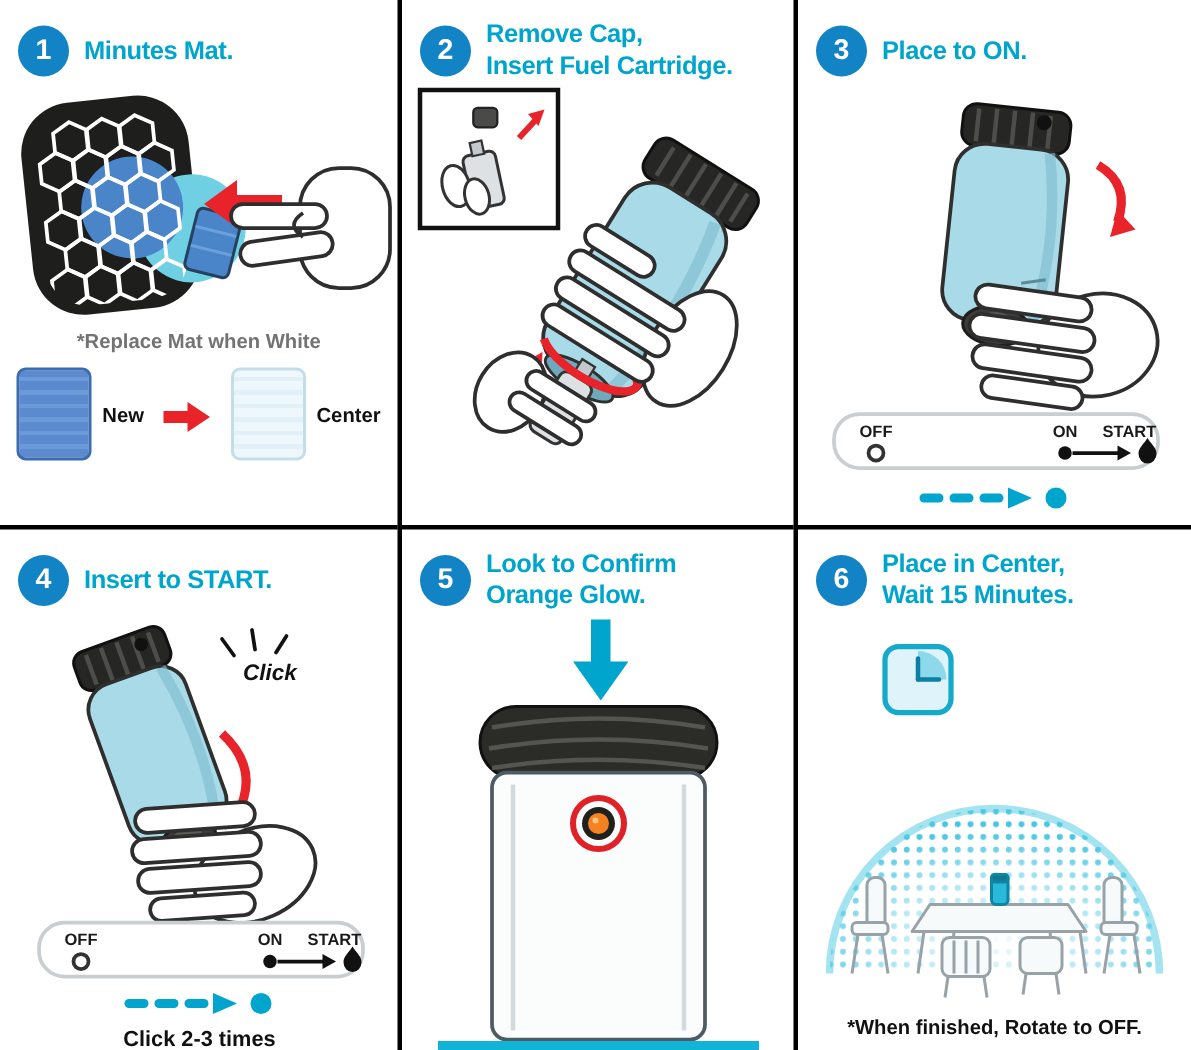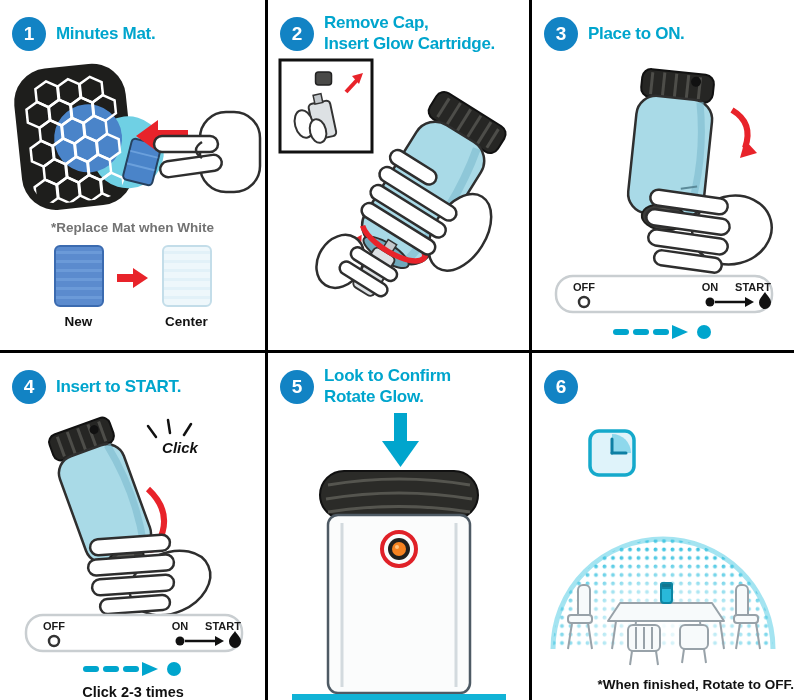--- a/index.html
+++ b/index.html
@@ -5,23 +5,23 @@
   html,body{margin:0;padding:0;background:#fff;font-family:"Liberation Sans",sans-serif;}
   .sheet{width:794px;height:700px;display:grid;grid-template-columns:265px 264px 265px;grid-template-rows:350px 350px;background:#fff;overflow:hidden;}
   .panel{position:relative;box-sizing:border-box;overflow:hidden;background:#fff;}
   .bl{border-left:3px solid #000;}
   .bt{border-top:3px solid #000;}
   .head{display:flex;align-items:center;gap:10px;padding:12px 8px 2px 12px;min-height:44px;}
   .badge{width:34px;height:34px;min-width:34px;border-radius:50%;background:#1283c4;color:#fff;font-weight:bold;font-size:19px;display:flex;align-items:center;justify-content:center;}
   .title{color:#00a5cd;font-weight:bold;font-size:17px;line-height:1.22;white-space:pre-line;letter-spacing:-0.3px;}
   .art{display:block;margin:0 auto;}
   .note-blue{color:#737373;font-weight:bold;font-size:13.5px;text-align:center;margin-top:4px;}
-  .note-black{color:#111;font-weight:bold;font-size:13.5px;text-align:right;margin-top:4px;}
+  .note-black{color:#111;font-weight:bold;font-size:13.5px;text-align:center;margin-top:4px;}
   .mats{display:flex;align-items:flex-start;justify-content:center;gap:12px;margin-top:10px;}
-  .matcol{display:flex;flex-direction:column;align-items:center;gap:7px;}
+  .matcol{display:flex;flex-direction:row;align-items:center;gap:7px;}
   .mat{width:46px;height:58px;border-radius:6px;}
   .mat-new{background:repeating-linear-gradient(0deg,#5b8bce 0 6px,#6b9ad8 6px 9px);border:2px solid #3b6bb0;}
   .mat-replace{background:repeating-linear-gradient(0deg,#eef7fb 0 6px,#e2f1f8 6px 9px);border:2px solid #c3dde9;}
   .mat-label{font-weight:bold;font-size:13.5px;color:#111;}
   .mat-arrow{margin-top:22px;}
   
   .dlbl{font-family:"Liberation Sans",sans-serif;font-size:11px;font-weight:bold;fill:#1a1a1a;text-anchor:middle;}
   .click{font-family:"Liberation Sans",sans-serif;font-size:15px;font-weight:bold;font-style:italic;fill:#111;text-anchor:middle;}
   .cap{font-family:"Liberation Sans",sans-serif;font-size:14.5px;font-weight:bold;fill:#111;text-anchor:middle;}
   .hex{fill:none;stroke:#fff;stroke-width:2.5;}
@@ -101,21 +101,21 @@
         <div class="mat mat-replace"></div>
         <div class="mat-label">Center</div>
       </div>
     </div>
   </div>
 
   <div class="panel bl">
     <div class="head">
       <div class="badge">2</div>
       <div class="title">Remove Cap,
-Insert Glow Cartridge.</div>
+Insert Fuel Cartridge.</div>
     </div>
     <svg class="art" width="258" height="288" viewBox="0 0 258 288">
 
       <g>
         <rect x="10" y="2" width="92" height="92" fill="#fff" stroke="#111" stroke-width="3"></rect>
         <g transform="translate(52,60) rotate(-12)">
           <rect x="-11" y="-16" width="22" height="36" rx="4" fill="#dde1e4" stroke="#333" stroke-width="2"></rect>
           <rect x="-4" y="-24" width="8" height="9" fill="#c3c8cc" stroke="#333" stroke-width="1.5"></rect>
           <g transform="translate(9,-35) rotate(12)">
             <rect x="-8" y="-10" width="16" height="13" rx="3" fill="#4a4a48" stroke="#222" stroke-width="1.5"></rect>
@@ -285,21 +285,21 @@
         <circle cx="172" cy="258" r="7" fill="#00a5cd"></circle>
       </g>
       <text class="cap" x="131" y="286">Click 2-3 times</text>
     </svg>
   </div>
 
   <div class="panel bt bl">
     <div class="head">
       <div class="badge">5</div>
       <div class="title">Look to Confirm
-Rotate Glow.</div>
+Orange Glow.</div>
     </div>
     <svg class="art" width="258" height="290" viewBox="0 0 258 290">
       <g fill="#00a5cd">
         <rect x="124" y="2" width="13" height="30"></rect>
         <path d="M112,30 L149,30 L130.5,56 Z"></path>
       </g>
       <g>
         <rect x="50" y="60" width="158" height="48" rx="24" fill="#2b2b28" stroke="#111" stroke-width="2"></rect>
         <g stroke="#55554f" stroke-width="3" fill="none">
           <path d="M58,74 Q129,62 200,74"></path>
@@ -316,20 +316,22 @@
           <circle cx="127" cy="136" r="2" fill="#ffc37e"></circle>
         </g>
         <rect x="22" y="283" width="214" height="7" fill="#11b3d6"></rect>
       </g>
     </svg>
   </div>
 
   <div class="panel bt bl">
     <div class="head">
       <div class="badge">6</div>
+      <div class="title">Place in Center,
+Wait 15 Minutes.</div>
     </div>
     <svg class="art" width="258" height="262" viewBox="0 0 258 262">
       <defs>
         <pattern id="dots" width="8.5" height="8.5" patternUnits="userSpaceOnUse">
           <circle cx="2.5" cy="2.5" r="2" fill="#45c6e2"></circle>
         </pattern>
         <radialGradient id="fadeg" cx="50%" cy="80%" r="65%">
           <stop offset="0%" stop-color="#fff" stop-opacity="0.95"></stop>
           <stop offset="55%" stop-color="#fff" stop-opacity="0.55"></stop>
           <stop offset="100%" stop-color="#fff" stop-opacity="0"></stop>

